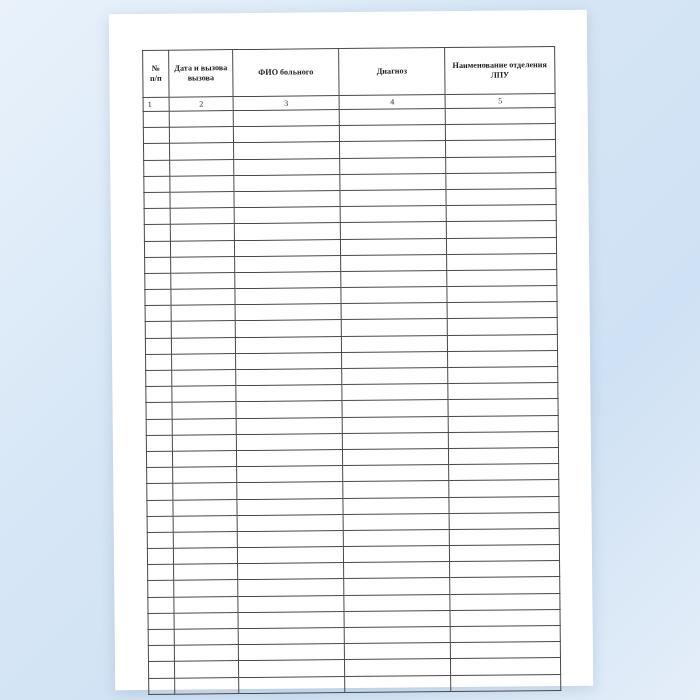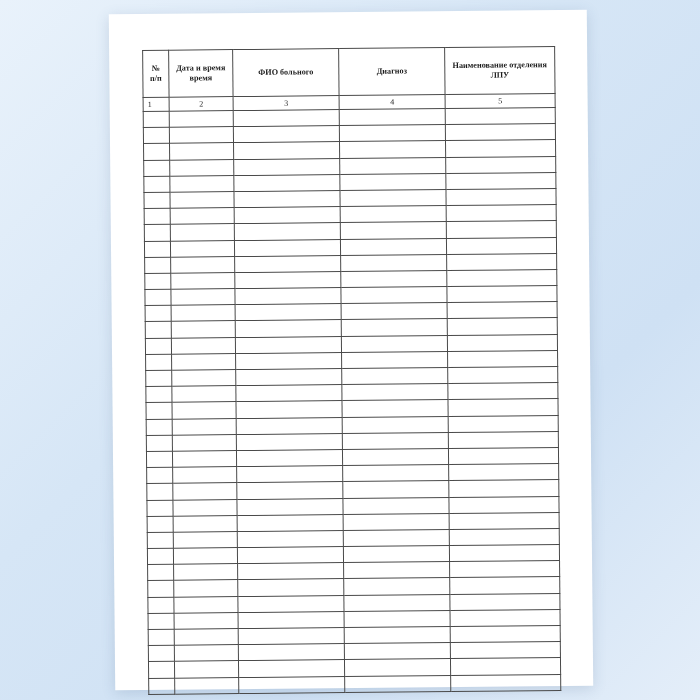--- a/index.html
+++ b/index.html
@@ -98,21 +98,21 @@
           <col class="c2">
           <col class="c3">
           <col class="c4">
           <col class="c5">
       </colgroup>
       <thead>
         <tr>
           <th>
             <span>№<br>п/п</span>
           </th>
-          <th>Дата и время время</th>
+          <th>Дата и вызова вызова</th>
           <th>ФИО больного</th>
           <th>Диагноз</th>
           <th>Наименование отделения ЛПУ</th>
         </tr>
         <tr class="numbering">
           <td class="c1">1</td>
           <td>2</td>
           <td>3</td>
           <td>4</td>
           <td>5</td>

